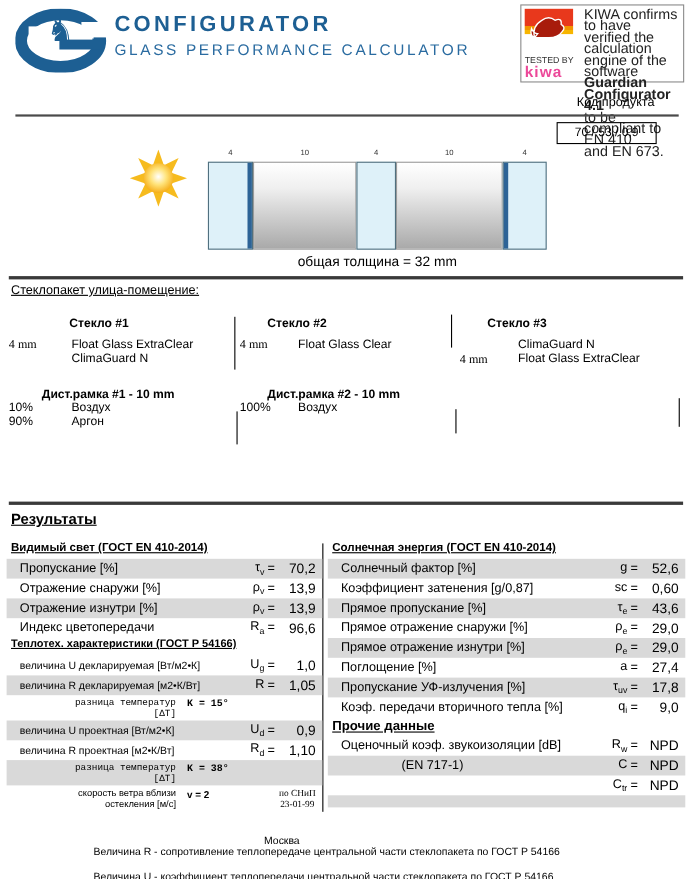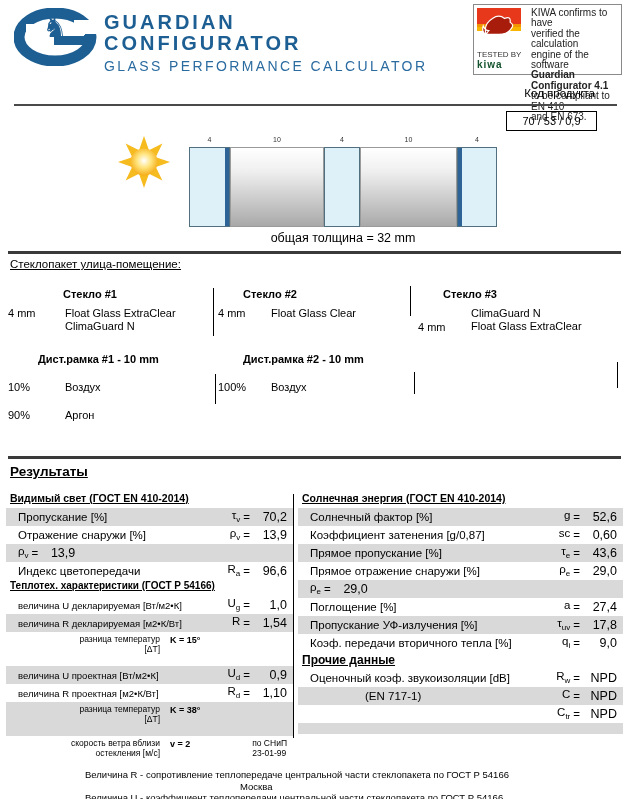--- a/index.html
+++ b/index.html
@@ -10,22 +10,22 @@
   .logo-svg{position:absolute;left:14px;top:8px;}
   .brand{position:absolute;left:104px;top:12px;color:#1d5f93;}
   .brand .l1,.brand .l2{font-size:20px;font-weight:bold;letter-spacing:3px;line-height:21px;}
   .brand .sub{font-size:14px;letter-spacing:2.4px;margin-top:4px;font-weight:normal;color:#2a6ba0;}
 
   .kiwa{position:absolute;left:473px;top:4px;width:149px;height:71px;border:1px solid #8a8a8a;display:flex;background:#fff;box-sizing:border-box;padding:3px;}
   .kiwa-left{width:50px;display:flex;flex-direction:column;align-items:flex-start;}
   .kiwa-logo{width:44px;height:40px;position:relative;background:linear-gradient(#e8381c 0 69%,#f29400 69% 82%,#f7b500 82% 100%);}
   .kiwa-logo svg{position:absolute;left:2px;top:4px;}
   .kiwa-tested{font-size:8px;color:#333;margin-top:19px;white-space:nowrap;}
-  .kiwa-brand{font-size:10px;font-weight:bold;color:#14532d;letter-spacing:1px;line-height:12px;}
-  .kiwa-right{flex:1;padding-left:4px;font-size:10px;line-height:10.4px;color:#222;}
+  .kiwa-brand{font-size:14px;font-weight:bold;color:#ec4899;letter-spacing:1px;line-height:12px;}
+  .kiwa-right{flex:1;padding-left:4px;font-size:13px;line-height:10.4px;color:#222;}
   .kiwa-right .b{font-weight:bold;}
 
   
   .code-label{position:absolute;top:87px;right:34px;font-size:11.5px;}
   .rule1{position:absolute;top:104px;left:14px;right:12px;border-top:2px solid #4a4a4a;}
   .code-box{position:absolute;top:111px;right:32px;width:89px;height:18px;border:1px solid #000;text-align:center;font-size:11px;line-height:18px;}
 
   
   .sun{position:absolute;left:118px;top:136px;}
   .igu{position:absolute;left:189px;top:136px;display:flex;}
@@ -37,32 +37,32 @@
   .coat-r{position:absolute;top:0;bottom:0;right:0;width:4px;background:#2d6396;}
   .coat-l{position:absolute;top:0;bottom:0;left:0;width:4px;background:#2d6396;}
   .total{position:absolute;left:189px;top:231px;width:308px;text-align:center;font-size:12.5px;}
 
   
   .rule2{position:absolute;top:251px;left:8px;right:8px;border-top:3px solid #3a3a3a;}
   .glz-title{position:absolute;left:10px;top:258px;font-size:11.5px;text-decoration:underline;}
   .pane{position:absolute;top:288px;font-size:11px;}
   .pane-title{font-weight:bold;font-size:11px;}
   .pane-row{display:flex;margin-top:7px;}
-  .pane .th{flex:0 0 57px;}
+  .pane .th{flex:0 0 57px;font-family:Liberation Serif, serif;}
   .pane .desc{white-space:pre-line;line-height:13px;}
   .p1{left:8px;width:200px;}  .p1 .pane-title{padding-left:55px;}
   .p2{left:218px;width:186px;} .p2 .pane-title{padding-left:25px;} .p2 .th{flex-basis:53px;}
   .p3{left:418px;width:205px;} .p3 .pane-title{padding-left:25px;} .p3 .th{flex-basis:53px;}
   .p3 .pane-row{align-items:flex-end;}
   .vline{position:absolute;width:1px;background:#000;}
   .vd1{left:213px;top:288px;height:48px;}
   .vd2{left:410px;top:286px;height:30px;}
   .spacer{position:absolute;top:353px;font-size:11px;}
   .spacer-title{font-weight:bold;font-size:11px;}
-  .fill-row{display:flex;margin-top:16px;}
+  .fill-row{display:flex;margin-top:0;}
   .fill-row:first-of-type{margin-top:8px;}
   .spacer .pct{flex:0 0 57px;}
   .s1{left:8px;width:200px;} .s1 .spacer-title{padding-left:30px;}
   .s2{left:218px;width:190px;} .s2 .spacer-title{padding-left:25px;} .s2 .pct{flex-basis:53px;}
   .vd3{left:215px;top:374px;height:30px;}
   .vd4{left:414px;top:372px;height:22px;}
   .vd5{left:617px;top:362px;height:26px;}
 
   
   .rule3{position:absolute;top:456px;left:8px;right:8px;border-top:3px solid #3a3a3a;}
@@ -78,43 +78,42 @@
   .row .sym{white-space:nowrap;font-size:11.5px;text-align:right;}
   .row .sym sub{font-size:8px;}
   .row .eq{padding:0 3px;font-size:11.5px;}
   .row .val{width:34px;text-align:right;font-size:12.5px;white-space:nowrap;}
   .row.tn .lbl{font-size:9.5px;}
   .row.ind .lbl{padding-left:55px;}
   .g{background:#d9d9d9;}
   .row-sm{display:flex;align-items:flex-start;padding:2px 6px 1px 12px;box-sizing:border-box;}
   .row-sm .lbl{width:142px;text-align:right;font-size:8.5px;line-height:10px;white-space:pre-line;}
   .row-sm .inline{margin-left:10px;font-size:9px;font-weight:bold;padding-top:0.5px;}
-  .row-sm .note{margin-left:auto;text-align:left;font-size:8.5px;line-height:10px;white-space:pre-line;}
-  .h23{height:34px;} .h24{height:36px;} .h13{height:13px;}
+  .row-sm .note{margin-left:auto;text-align:center;font-size:8.5px;line-height:10px;white-space:pre-line;font-family:Liberation Serif, serif;}
+  .h23{height:23px;font-family:Liberation Mono, monospace;} .h24{height:36px;} .h13{height:13px;}
   .strip{height:11px;}
   .moskva{margin-top:9px;margin-left:234px;font-size:9.5px;}
 
   
   .fn{position:absolute;left:85px;font-size:9.5px;}
   .fn1{top:769px;} .fn2{top:792px;}
 </style>
 </head>
 <body>
 
 <div class="page">
 
   <svg class="logo-svg" width="84" height="58" viewBox="0 0 84 58">
     <ellipse cx="41" cy="29" rx="36" ry="24" fill="none" stroke="#1d5f93" stroke-width="11"></ellipse>
     <rect x="60" y="12" width="24" height="14" fill="#ffffff"></rect>
     <rect x="40" y="27" width="40" height="10" fill="#1d5f93"></rect>
     <rect x="12" y="16" width="58" height="12" fill="#ffffff"></rect>
     <text x="41" y="29" text-anchor="middle" font-size="28" fill="#1d5f93">♞</text>
   </svg>
   <div class="brand">
-    <div class="l1">GUARDIAN</div>
     <div class="l2">CONFIGURATOR</div>
     <div class="sub">GLASS PERFORMANCE CALCULATOR</div>
   </div>
 
   <div class="kiwa">
     <div class="kiwa-left">
       <div class="kiwa-logo">
         <svg width="40" height="26" viewBox="0 0 40 28">
           <path d="M6 24 Q3 13 13 7 Q20 2 26 7 Q33 4 32 11 Q37 14 33 18 Q29 24 20 24 Z M6 24 Q1 22 3 15 Q5 20 9 20 Z" fill="#a81c0c" stroke="#ffffff" stroke-width="1.3"></path>
         </svg>
@@ -249,20 +248,21 @@
       <span class="eq">=</span>
       <span class="val">70,2</span>
     </div>
     <div class="row">
       <span class="lbl">Отражение снаружи [%]</span>
       <span class="sym"><span>ρ</span><sub>v</sub></span>
       <span class="eq">=</span>
       <span class="val">13,9</span>
     </div>
     <div class="row g">
+      <span class="lbl">Отражение изнутри [%]</span>
       <span class="sym"><span>ρ</span><sub>v</sub></span>
       <span class="eq">=</span>
       <span class="val">13,9</span>
     </div>
     <div class="row">
       <span class="lbl">Индекс цветопередачи</span>
       <span class="sym"><span>R</span><sub>a</sub></span>
       <span class="eq">=</span>
       <span class="val">96,6</span>
     </div>
@@ -272,21 +272,21 @@
     <div class="row tn">
       <span class="lbl">величина U декларируемая [Вт/м2•К]</span>
       <span class="sym"><span>U</span><sub>g</sub></span>
       <span class="eq">=</span>
       <span class="val">1,0</span>
     </div>
     <div class="row tn g">
       <span class="lbl">величина R декларируемая [м2•К/Вт]</span>
       <span class="sym"><span>R</span><sub></sub></span>
       <span class="eq">=</span>
-      <span class="val">1,54</span>
+      <span class="val">1,05</span>
     </div>
     <div class="row-sm h23">
       <span class="lbl">разница температур
 [ΔТ]</span>
       <span class="inline">K =  15°</span>
     </div>
     <div class="row tn g">
       <span class="lbl">величина U проектная [Вт/м2•К]</span>
       <span class="sym"><span>U</span><sub>d</sub></span>
       <span class="eq">=</span>
@@ -335,20 +335,21 @@
       <span class="eq">=</span>
       <span class="val">43,6</span>
     </div>
     <div class="row">
       <span class="lbl">Прямое отражение снаружи [%]</span>
       <span class="sym"><span>ρ</span><sub>e</sub></span>
       <span class="eq">=</span>
       <span class="val">29,0</span>
     </div>
     <div class="row g">
+      <span class="lbl">Прямое отражение изнутри [%]</span>
       <span class="sym"><span>ρ</span><sub>e</sub></span>
       <span class="eq">=</span>
       <span class="val">29,0</span>
     </div>
     <div class="row">
       <span class="lbl">Поглощение [%]</span>
       <span class="sym"><span>a</span><sub></sub></span>
       <span class="eq">=</span>
       <span class="val">27,4</span>
     </div>

